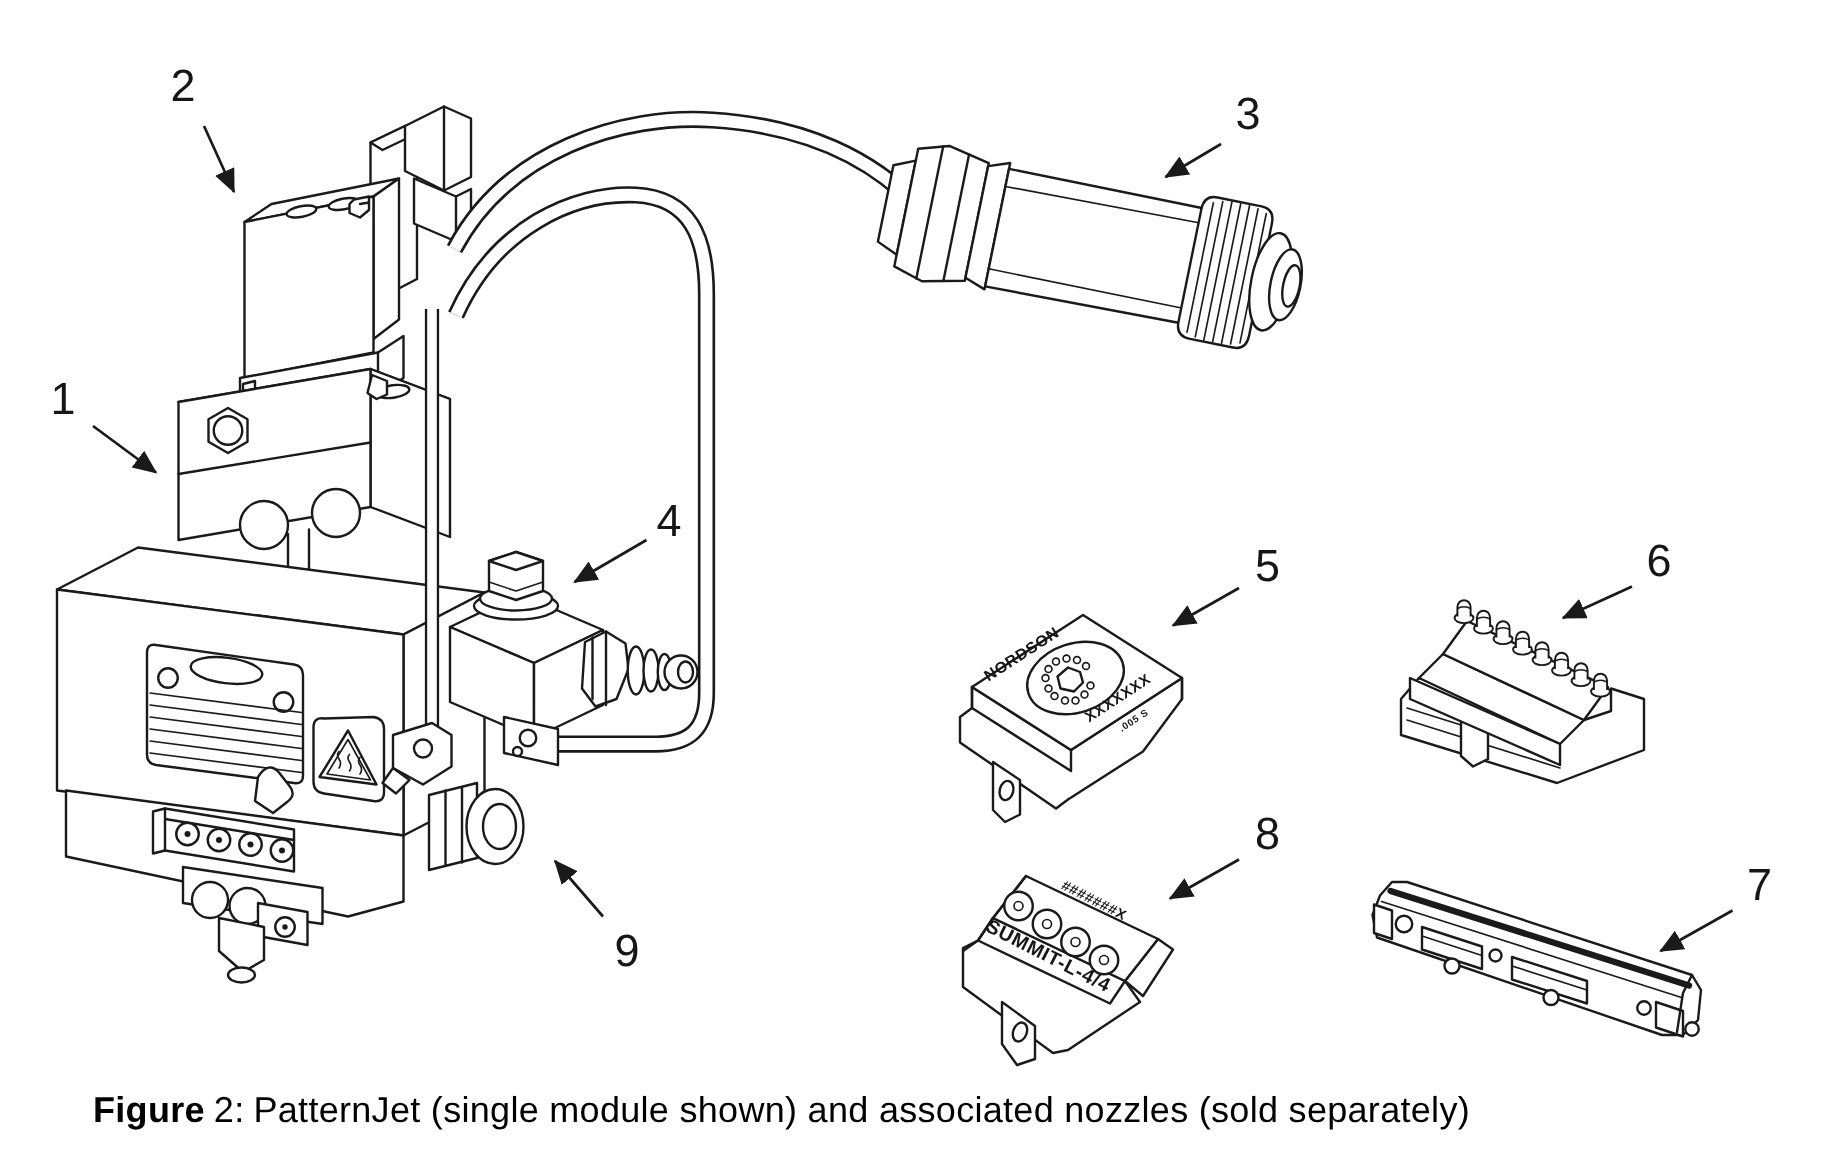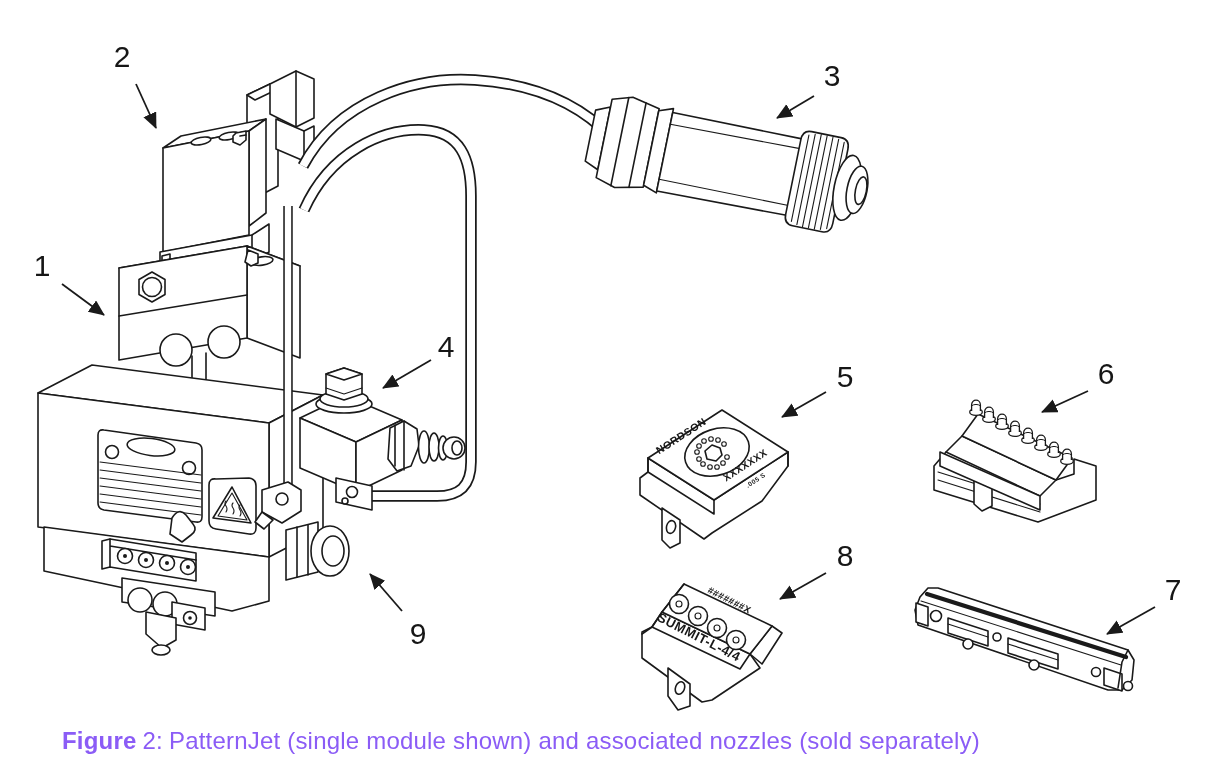--- a/index.html
+++ b/index.html
@@ -10,21 +10,21 @@
   svg .nf{fill:none;stroke:#1a1a1a;stroke-width:1.6;stroke-linejoin:round;stroke-linecap:round;}
   svg .thin{stroke-width:1.1;}
   svg .thick{stroke-width:4.2;}
   svg .to{fill:none;stroke:#1a1a1a;stroke-width:11.5;}
   svg .ti{fill:none;stroke:#ffffff;stroke-width:8;}
   svg .t2{stroke-width:9.5;}
   svg .t2i{stroke-width:6.4;}
   svg text{fill:#161616;stroke:none;}
   svg .num{font-size:30px;font-family:"Liberation Sans",sans-serif;}
   svg .mark{font-family:"Liberation Sans",sans-serif;font-weight:700;letter-spacing:.5px;}
-  .caption{position:absolute;left:62px;top:727px;font-size:24px;color:#8b5cf6;
+  .caption{position:absolute;left:62px;top:727px;font-size:24px;color:#000000;
            letter-spacing:.2px;white-space:nowrap;}
   .caption .fig{font-weight:700;}
   .caption span{margin-right:6px;}
 </style>
 </head>
 <body>
 
 <div class="stage">
 <svg width="1215" height="768" viewBox="0 0 1215 768">
   <defs>

